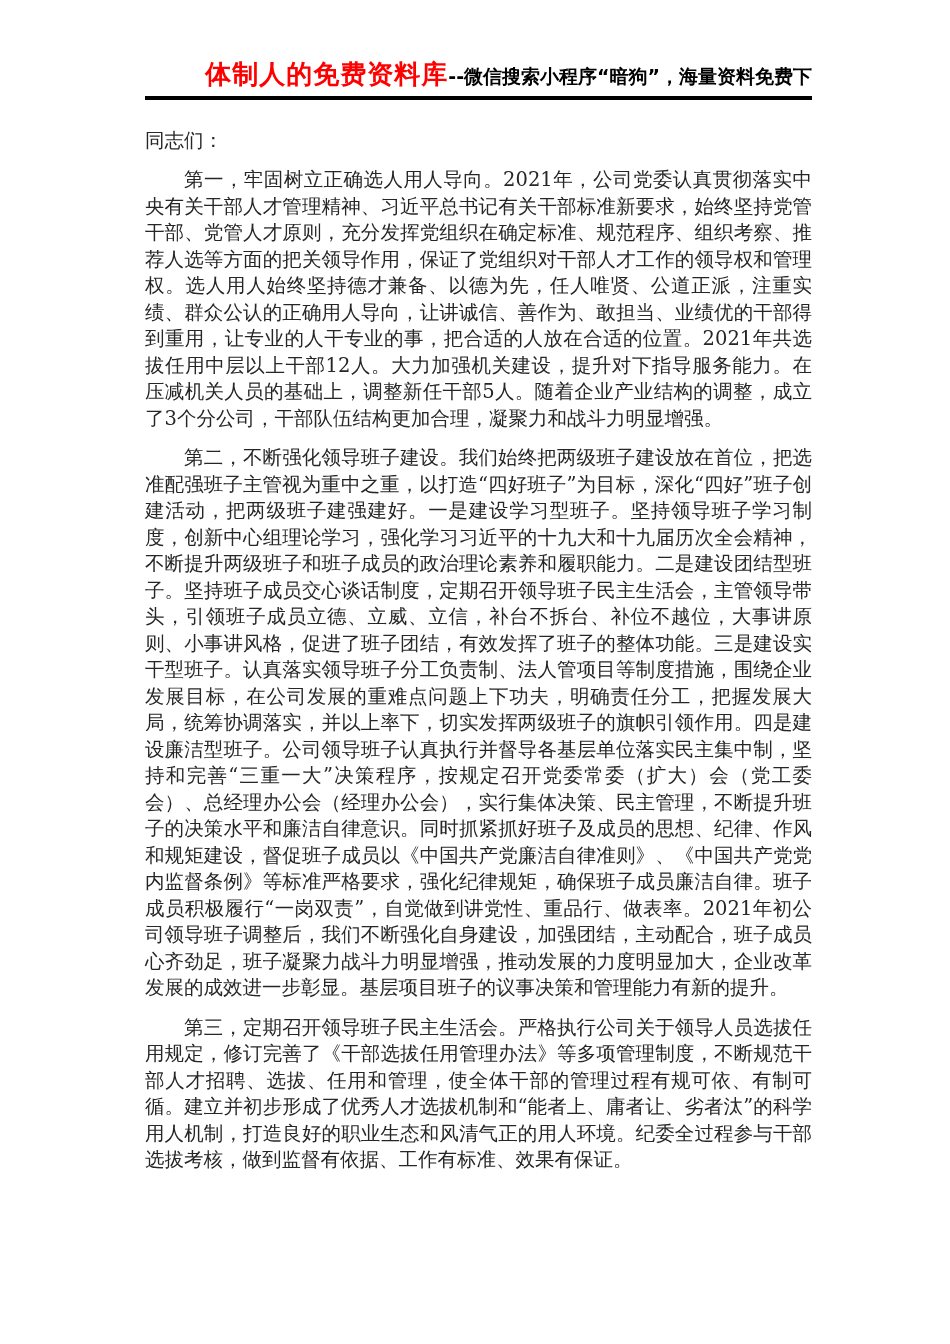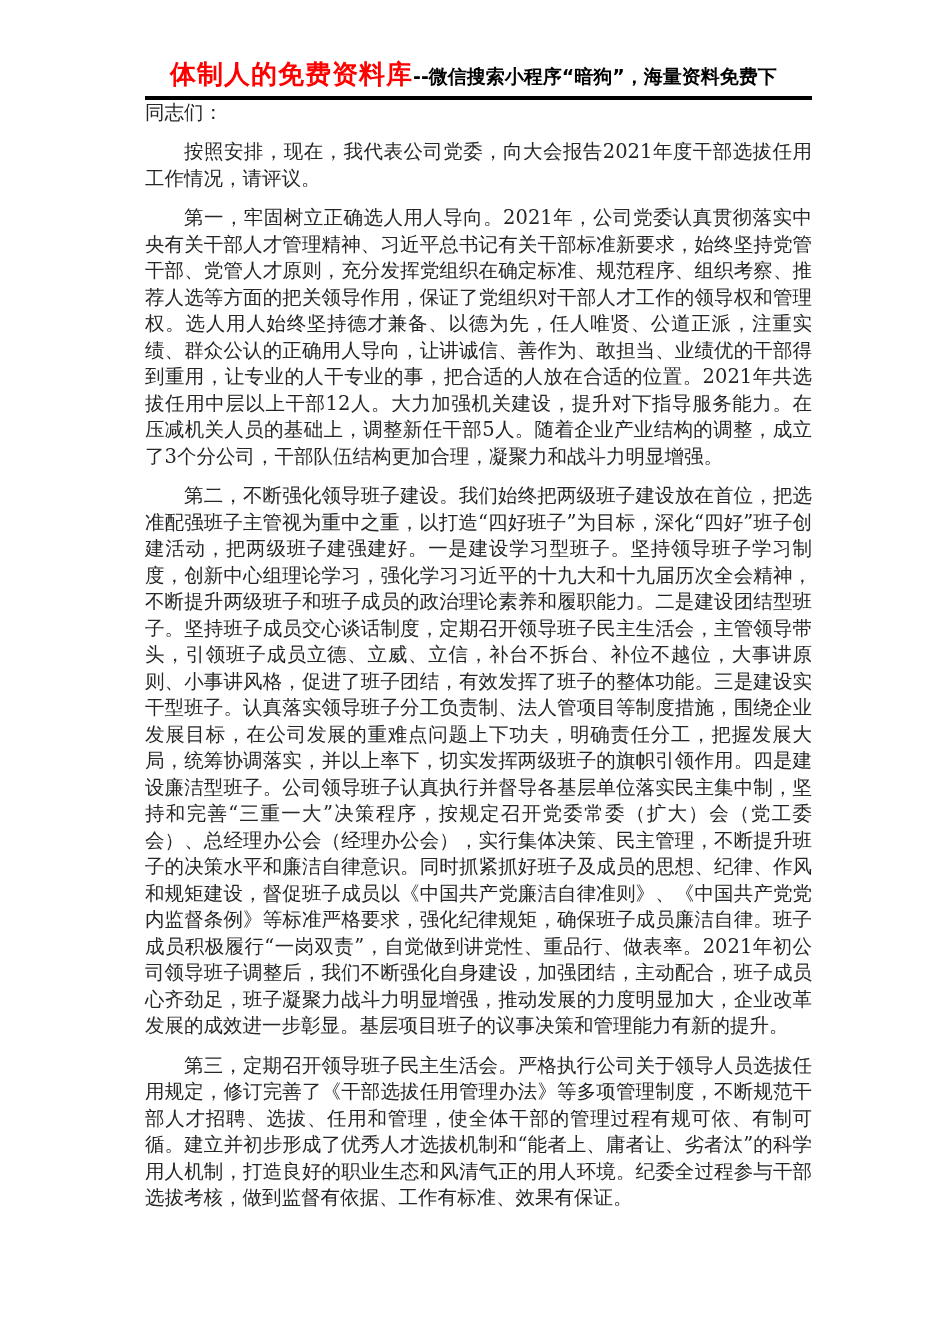--- a/index.html
+++ b/index.html
@@ -20,33 +20,35 @@
     height: 1344px;
     padding: 60px 138px 40px 145px;
     background: #ffffff;
   }
   .promo-header {
     border-bottom: 4px solid #000000;
     padding: 0 0 7px 25px;
     white-space: nowrap;
     font-family: "DejaVu Sans", "Liberation Sans", sans-serif;
     line-height: 1.1;
+    text-align: right;
   }
   .promo-brand {
     font-size: 26px;
     font-weight: bold;
     color: #ff0000;
     letter-spacing: 1px;
   }
   .promo-tagline {
     font-size: 19px;
     font-weight: bold;
     color: #000000;
   }
   .doc-body {
+    margin-top: 28px;
     font-size: 19.5px;
     line-height: 26.5px;
     text-align: justify;
   }
   .doc-body p {
     margin: 0 0 13px 0;
     text-indent: 2em;
   }
   .doc-body p.salutation {
     text-indent: 0;
@@ -63,21 +65,20 @@
 
 <div class="page">
 
   <div class="promo-header" style="border-bottom-color: rgb(0, 0, 0);">
     <span class="promo-brand" style="color: rgb(255, 0, 0);">体制人的免费资料库</span><span class="promo-tagline">--微信搜索小程序“暗狗”，海量资料免费下</span>
   </div>
 
   <div class="doc-body">
     <p class="salutation">同志们：</p>
 
-    <p class="para">按照安排，现在，我代表公司党委，向大会报告2021年度干部选拔任用工作情况，请评议。</p>
 
 
     <div id="paragraphs">
         <p class="para"><span class="bold">第一，牢固树立正确选人用人导向。</span><span>2021年，公司党委认真贯彻落实中央有关干部人才管理精神、习近平总书记有关干部标准新要求，始终坚持党管干部、党管人才原则，充分发挥党组织在确定标准、规范程序、组织考察、推荐人选等方面的把关领导作用，保证了党组织对干部人才工作的领导权和管理权。选人用人始终坚持德才兼备、以德为先，任人唯贤、公道正派，注重实绩、群众公认的正确用人导向，让讲诚信、善作为、敢担当、业绩优的干部得到重用，让专业的人干专业的事，把合适的人放在合适的位置。2021年共选拔任用中层以上干部12人。大力加强机关建设，提升对下指导服务能力。在压减机关人员的基础上，调整新任干部5人。随着企业产业结构的调整，成立了3个分公司，干部队伍结构更加合理，凝聚力和战斗力明显增强。</span></p>
         <p class="para"><span class="bold">第二，不断强化领导班子建设。</span><span>我们始终把两级班子建设放在首位，把选准配强班子主管视为重中之重，以打造“四好班子”为目标，深化“四好”班子创建活动，把两级班子建强建好。</span><span class="bold">一是建设学习型班子。</span><span>坚持领导班子学习制度，创新中心组理论学习，强化学习习近平的十九大和十九届历次全会精神，不断提升两级班子和班子成员的政治理论素养和履职能力。</span><span class="bold">二是建设团结型班子。</span><span>坚持班子成员交心谈话制度，定期召开领导班子民主生活会，主管领导带头，引领班子成员立德、立威、立信，补台不拆台、补位不越位，大事讲原则、小事讲风格，促进了班子团结，有效发挥了班子的整体功能。</span><span class="bold">三是建设实干型班子。</span><span>认真落实领导班子分工负责制、法人管项目等制度措施，围绕企业发展目标，在公司发展的重难点问题上下功夫，明确责任分工，把握发展大局，统筹协调落实，并以上率下，切实发挥两级班子的旗帜引领作用。</span><span class="bold">四是建设廉洁型班子。</span><span>公司领导班子认真执行并督导各基层单位落实民主集中制，坚持和完善“三重一大”决策程序，按规定召开党委常委（扩大）会（党工委会）、总经理办公会（经理办公会），实行集体决策、民主管理，不断提升班子的决策水平和廉洁自律意识。同时抓紧抓好班子及成员的思想、纪律、作风和规矩建设，督促班子成员以《中国共产党廉洁自律准则》、《中国共产党党内监督条例》等标准严格要求，强化纪律规矩，确保班子成员廉洁自律。班子成员积极履行“一岗双责”，自觉做到讲党性、重品行、做表率。2021年初公司领导班子调整后，我们不断强化自身建设，加强团结，主动配合，班子成员心齐劲足，班子凝聚力战斗力明显增强，推动发展的力度明显加大，企业改革发展的成效进一步彰显。基层项目班子的议事决策和管理能力有新的提升。</span></p>
         <p class="para"><span class="bold">第三，定期召开领导班子民主生活会。</span><span>严格执行公司关于领导人员选拔任用规定，修订完善了《干部选拔任用管理办法》等多项管理制度，不断规范干部人才招聘、选拔、任用和管理，使全体干部的管理过程有规可依、有制可循。建立并初步形成了优秀人才选拔机制和“能者上、庸者让、劣者汰”的科学用人机制，打造良好的职业生态和风清气正的用人环境。纪委全过程参与干部选拔考核，做到监督有依据、工作有标准、效果有保证。</span></p>
       </div>
   </div>
 
 </div>

